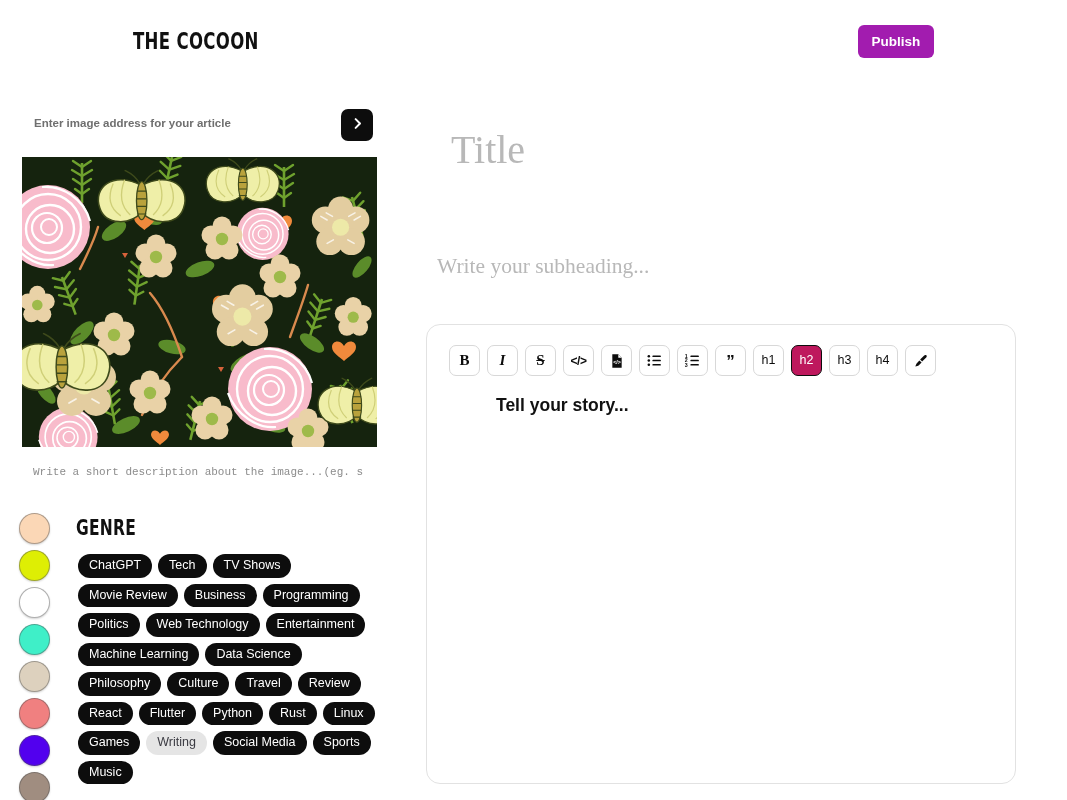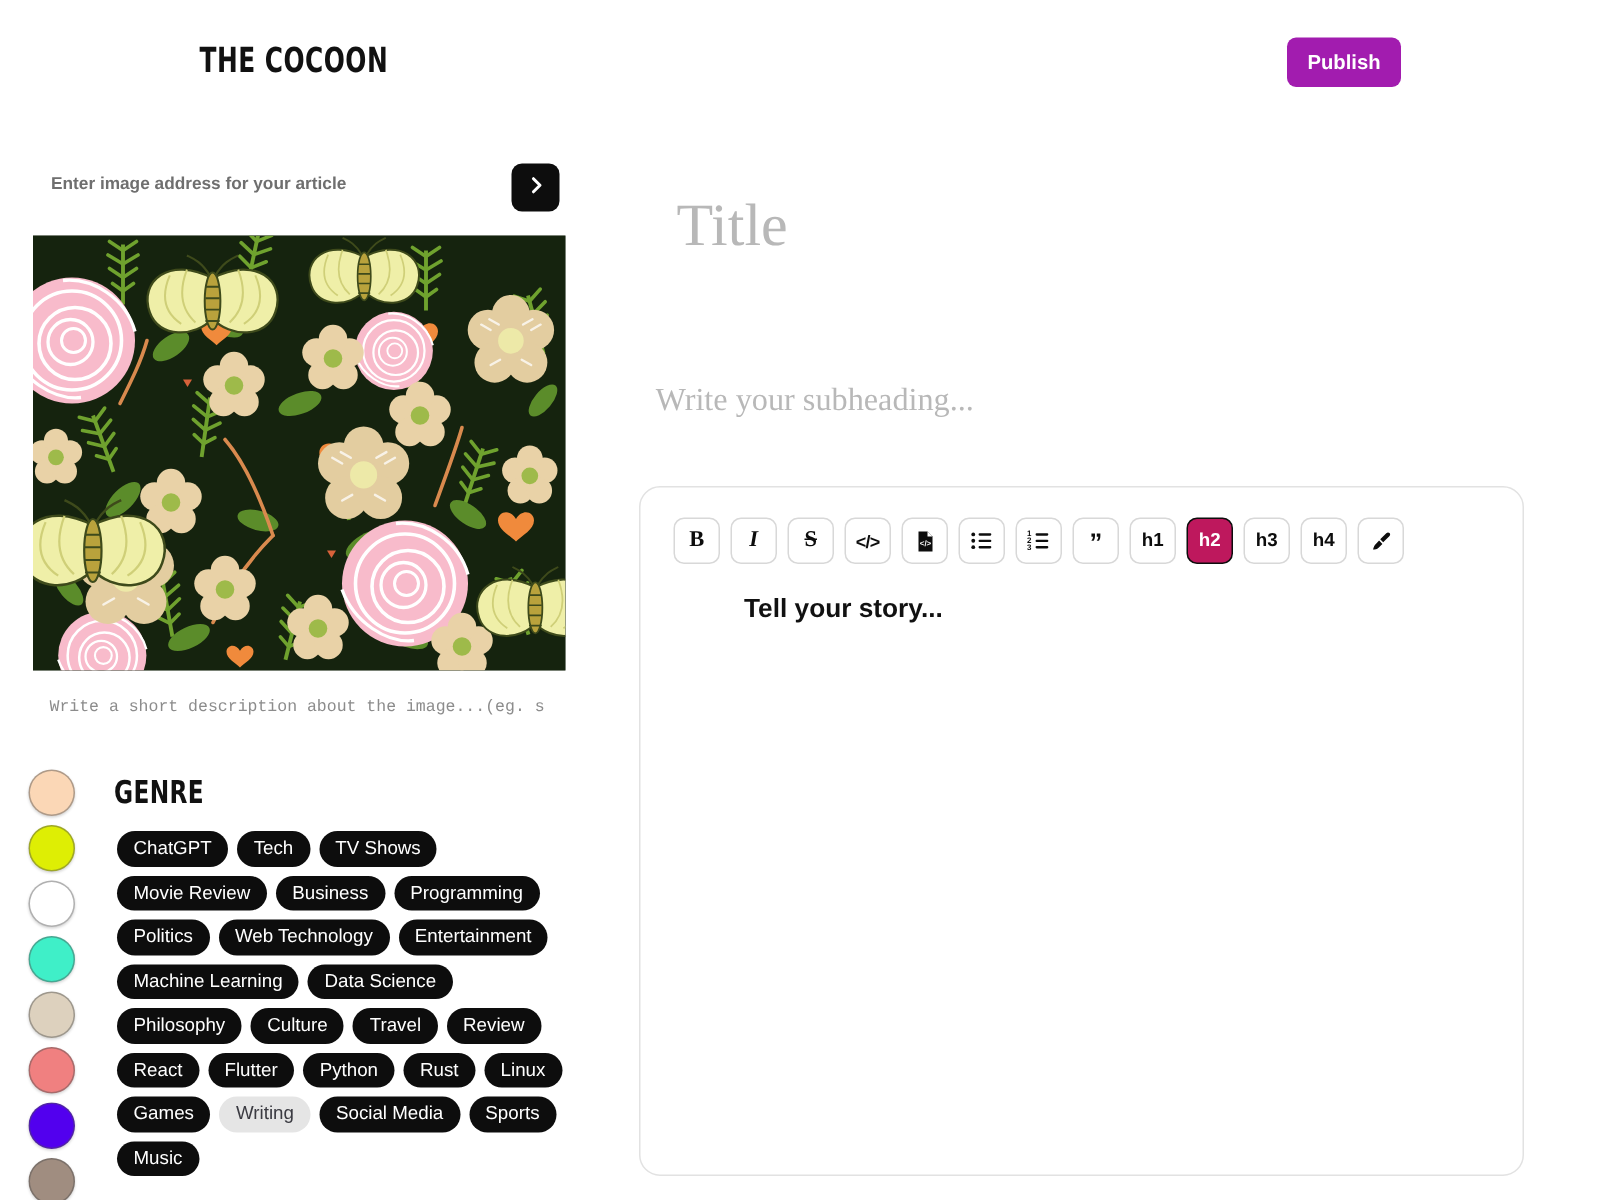--- a/index.html
+++ b/index.html
@@ -252,21 +252,21 @@
   }
   .tb-btn.active {
     background: #be185d;
     color: #ffffff;
     border-color: #0d0d0d;
   }
   .tb-btn .serif-b { font-family: "Liberation Serif", serif; font-weight: 700; font-size: 15px; }
   .tb-btn .serif-i { font-family: "Liberation Serif", serif; font-weight: 700; font-style: italic; font-size: 15px; }
   .tb-btn .serif-s { font-family: "Liberation Serif", serif; font-weight: 700; font-size: 15px; text-decoration: line-through; }
   .tb-btn .code-tag { font-family: "Liberation Sans", sans-serif; font-weight: 700; font-size: 12px; letter-spacing: -0.5px; }
-  .tb-btn .hx { font-size: 12.5px; font-weight: 700; text-align: center; }
+  .tb-btn .hx { font-size: 12.5px; font-weight: 400; text-align: center; }
 
   .story-input {
     position: absolute;
     left: 24px;
     top: 70px;
     width: 540px;
     border: none;
     outline: none;
     background: transparent;
     resize: none;

